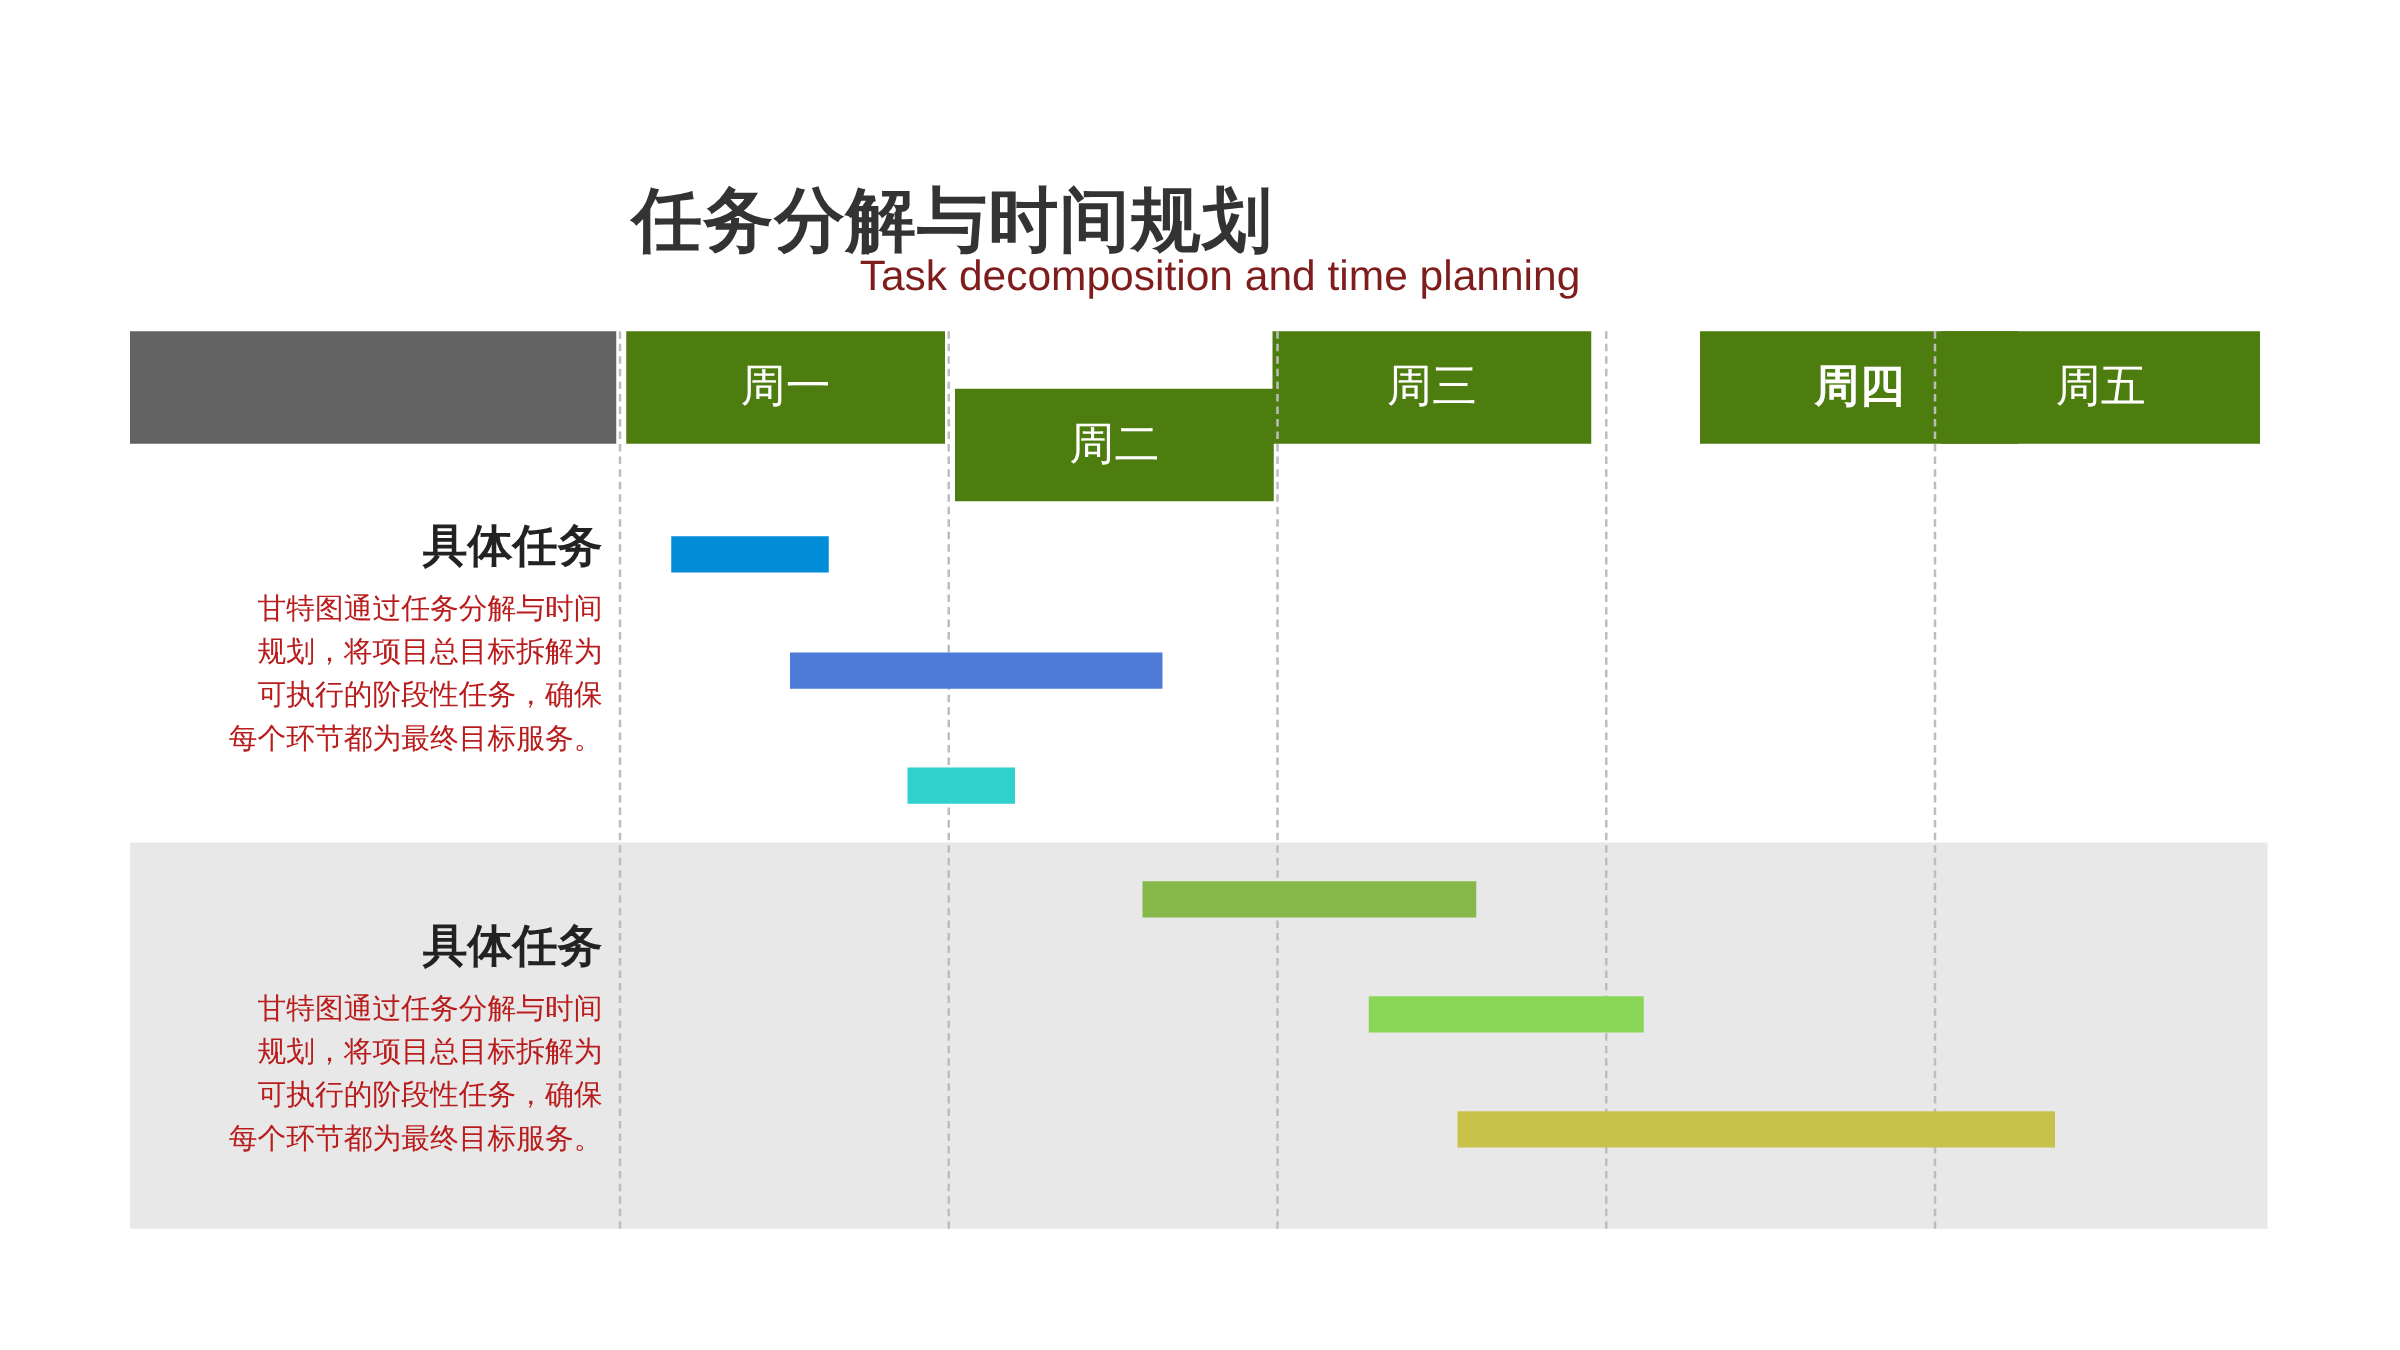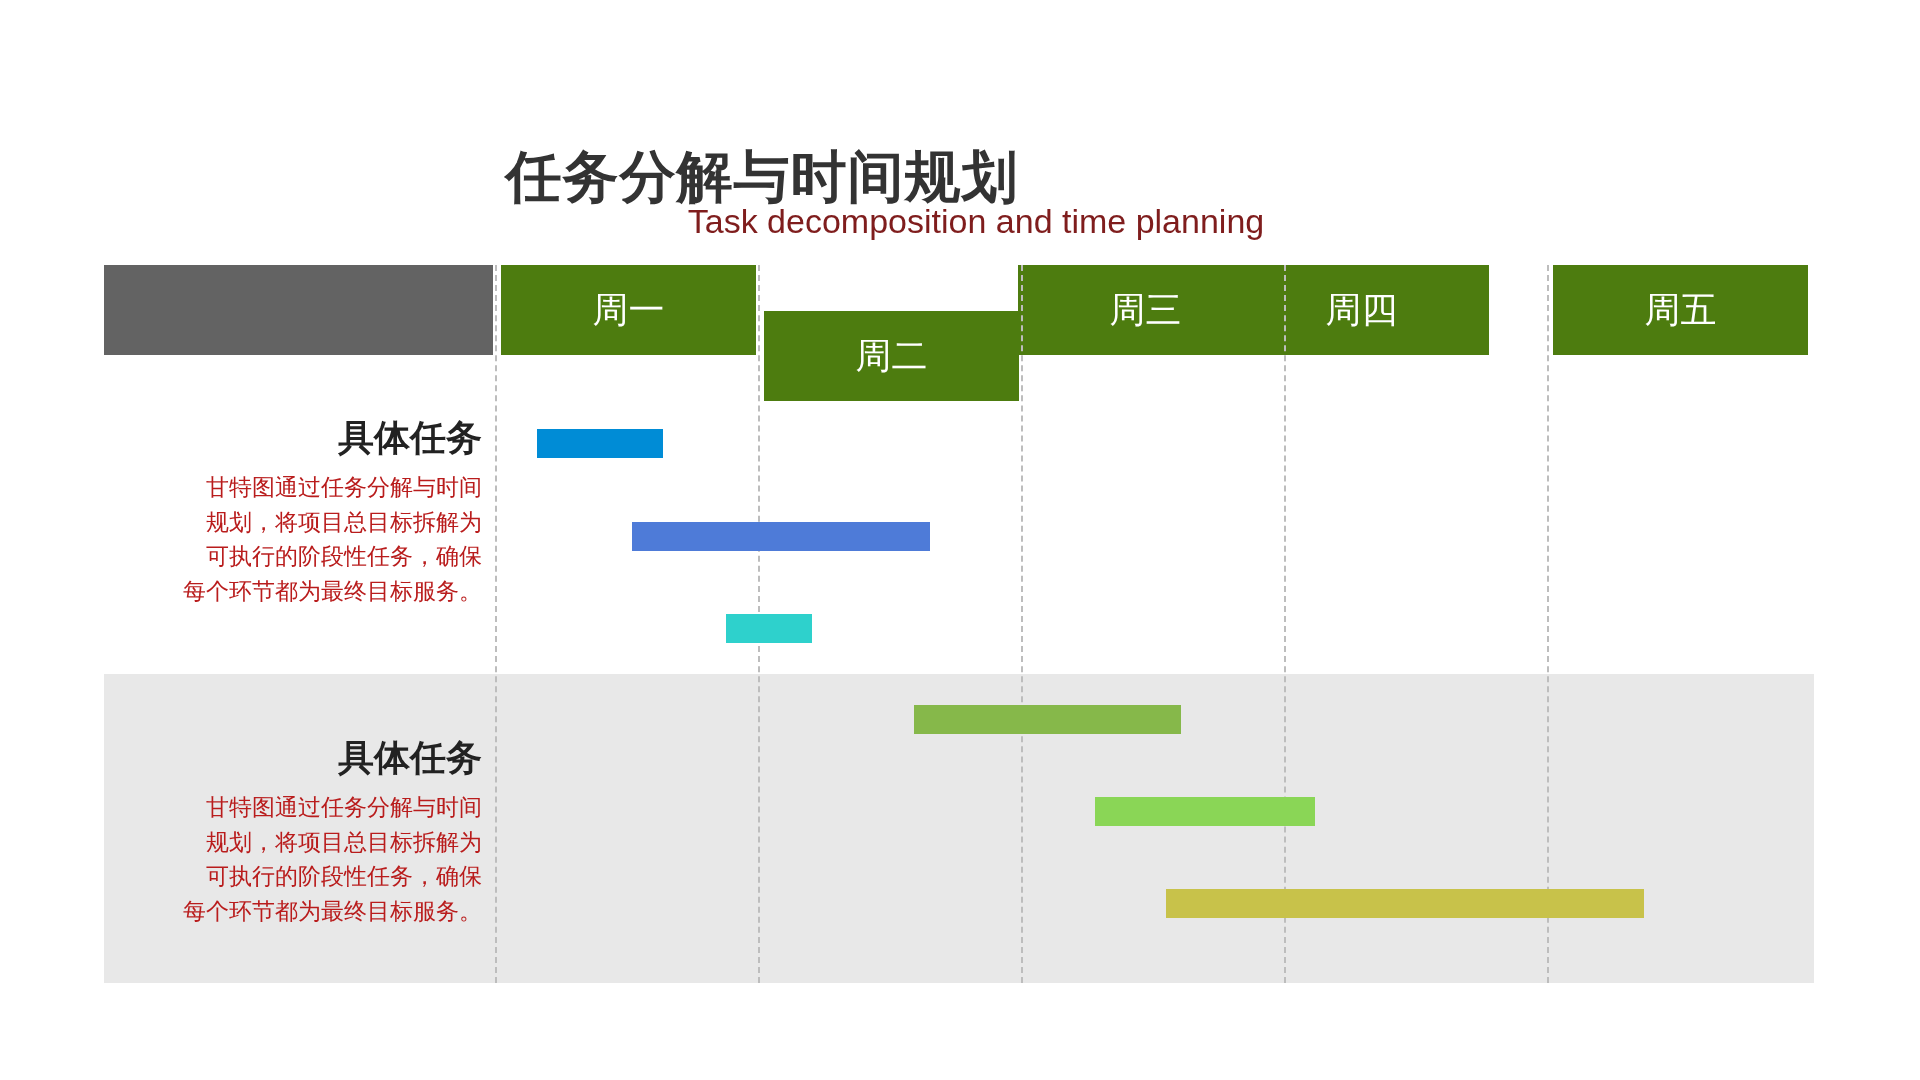--- a/index.html
+++ b/index.html
@@ -24,21 +24,21 @@
 
 <div class="title">任务分解与时间规划</div>
 <div class="subtitle">Task decomposition and time planning</div>
 
 <div class="band"></div>
 
 <div class="hdr-left"></div>
 <div class="hdr-day" style="left:501px;">周一</div>
 <div class="hdr-day" style="left:764px;margin-top:46px;">周二</div>
 <div class="hdr-day" style="left:1018px;">周三</div>
-<div class="hdr-day" style="left:1234px;">周四</div>
+<div class="hdr-day" style="left:1360px;font-weight:bold;">周四</div>
 <div class="hdr-day" style="left:1553px;">周五</div>
 
 <div class="vline" style="left:495px;"></div>
 <div class="vline" style="left:758px;"></div>
 <div class="vline" style="left:1021px;"></div>
 <div class="vline" style="left:1284px;"></div>
 <div class="vline" style="left:1547px;"></div>
 
 <div class="task-block" style="top:416px;">
   <div class="task-heading">具体任务</div>

